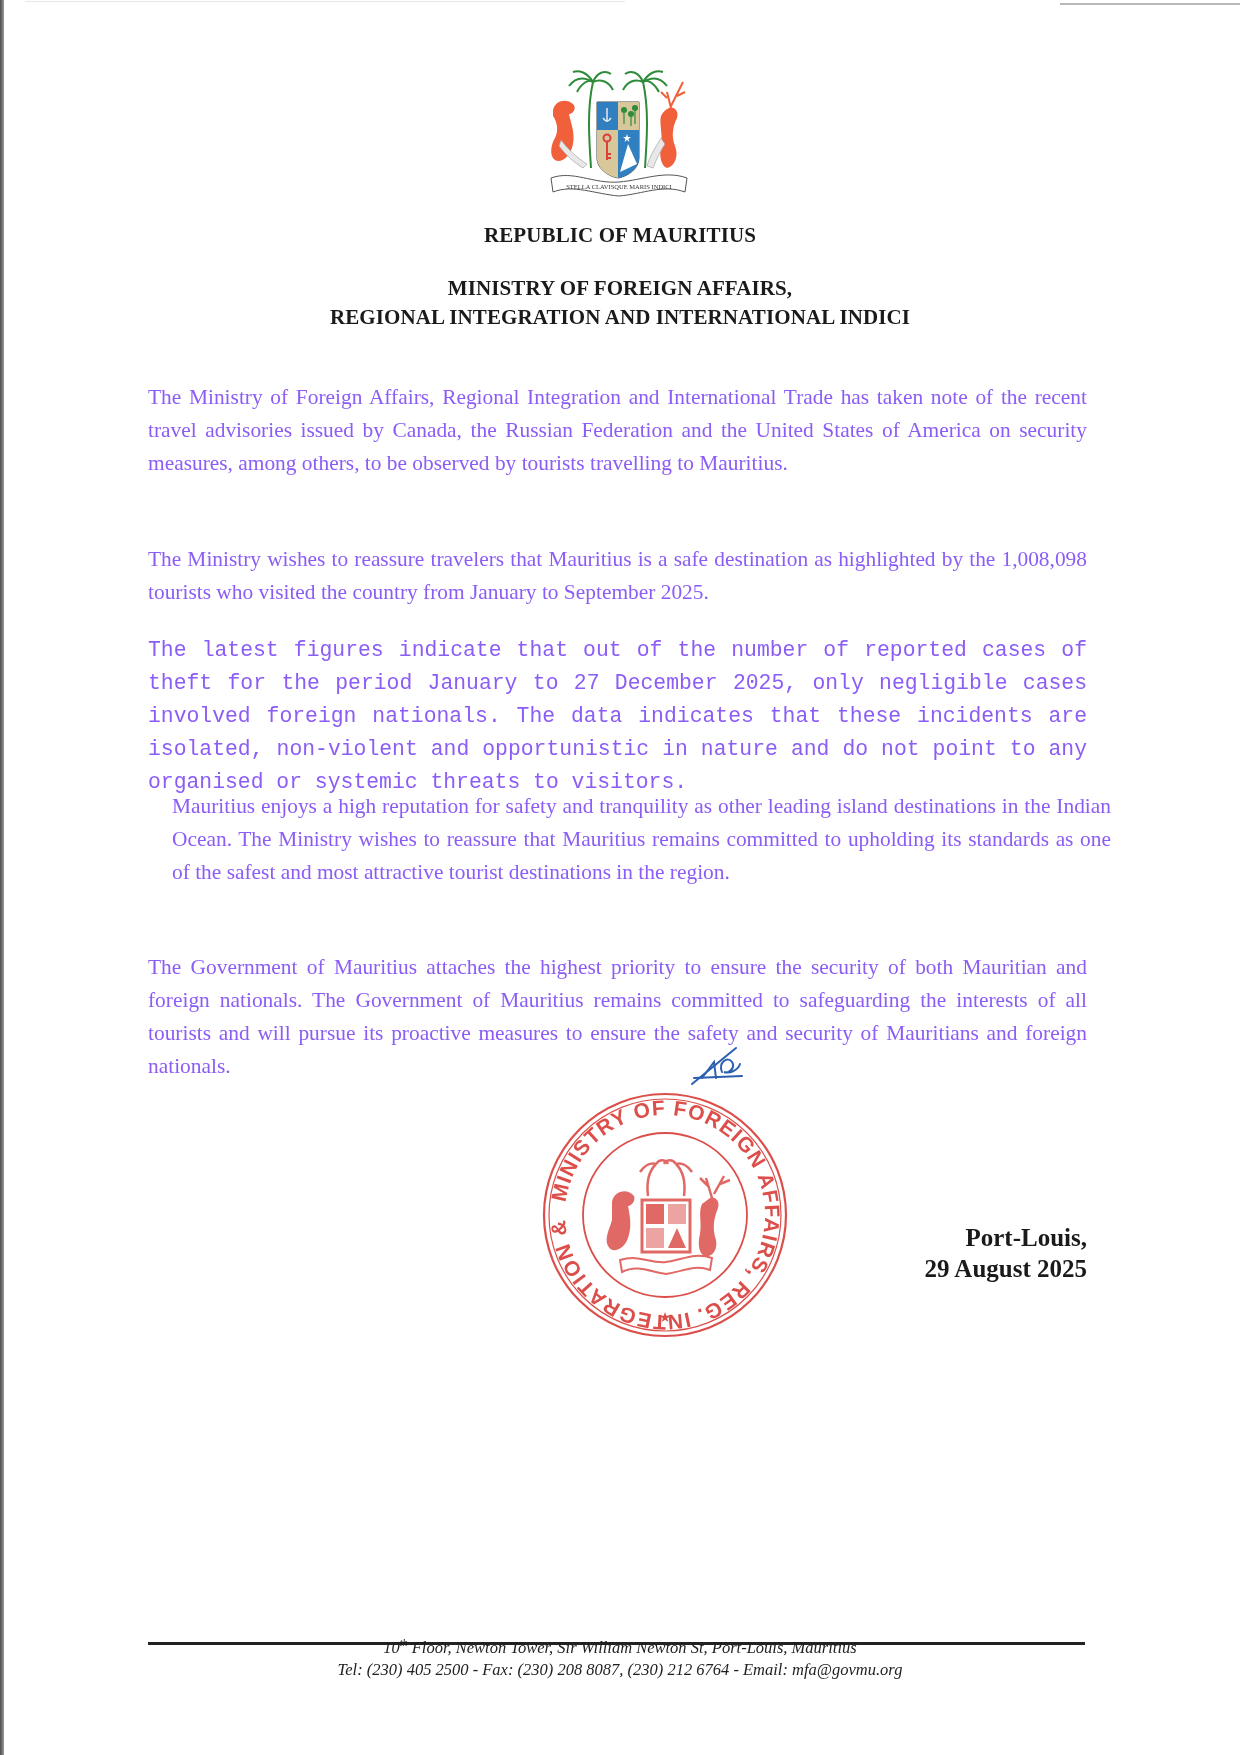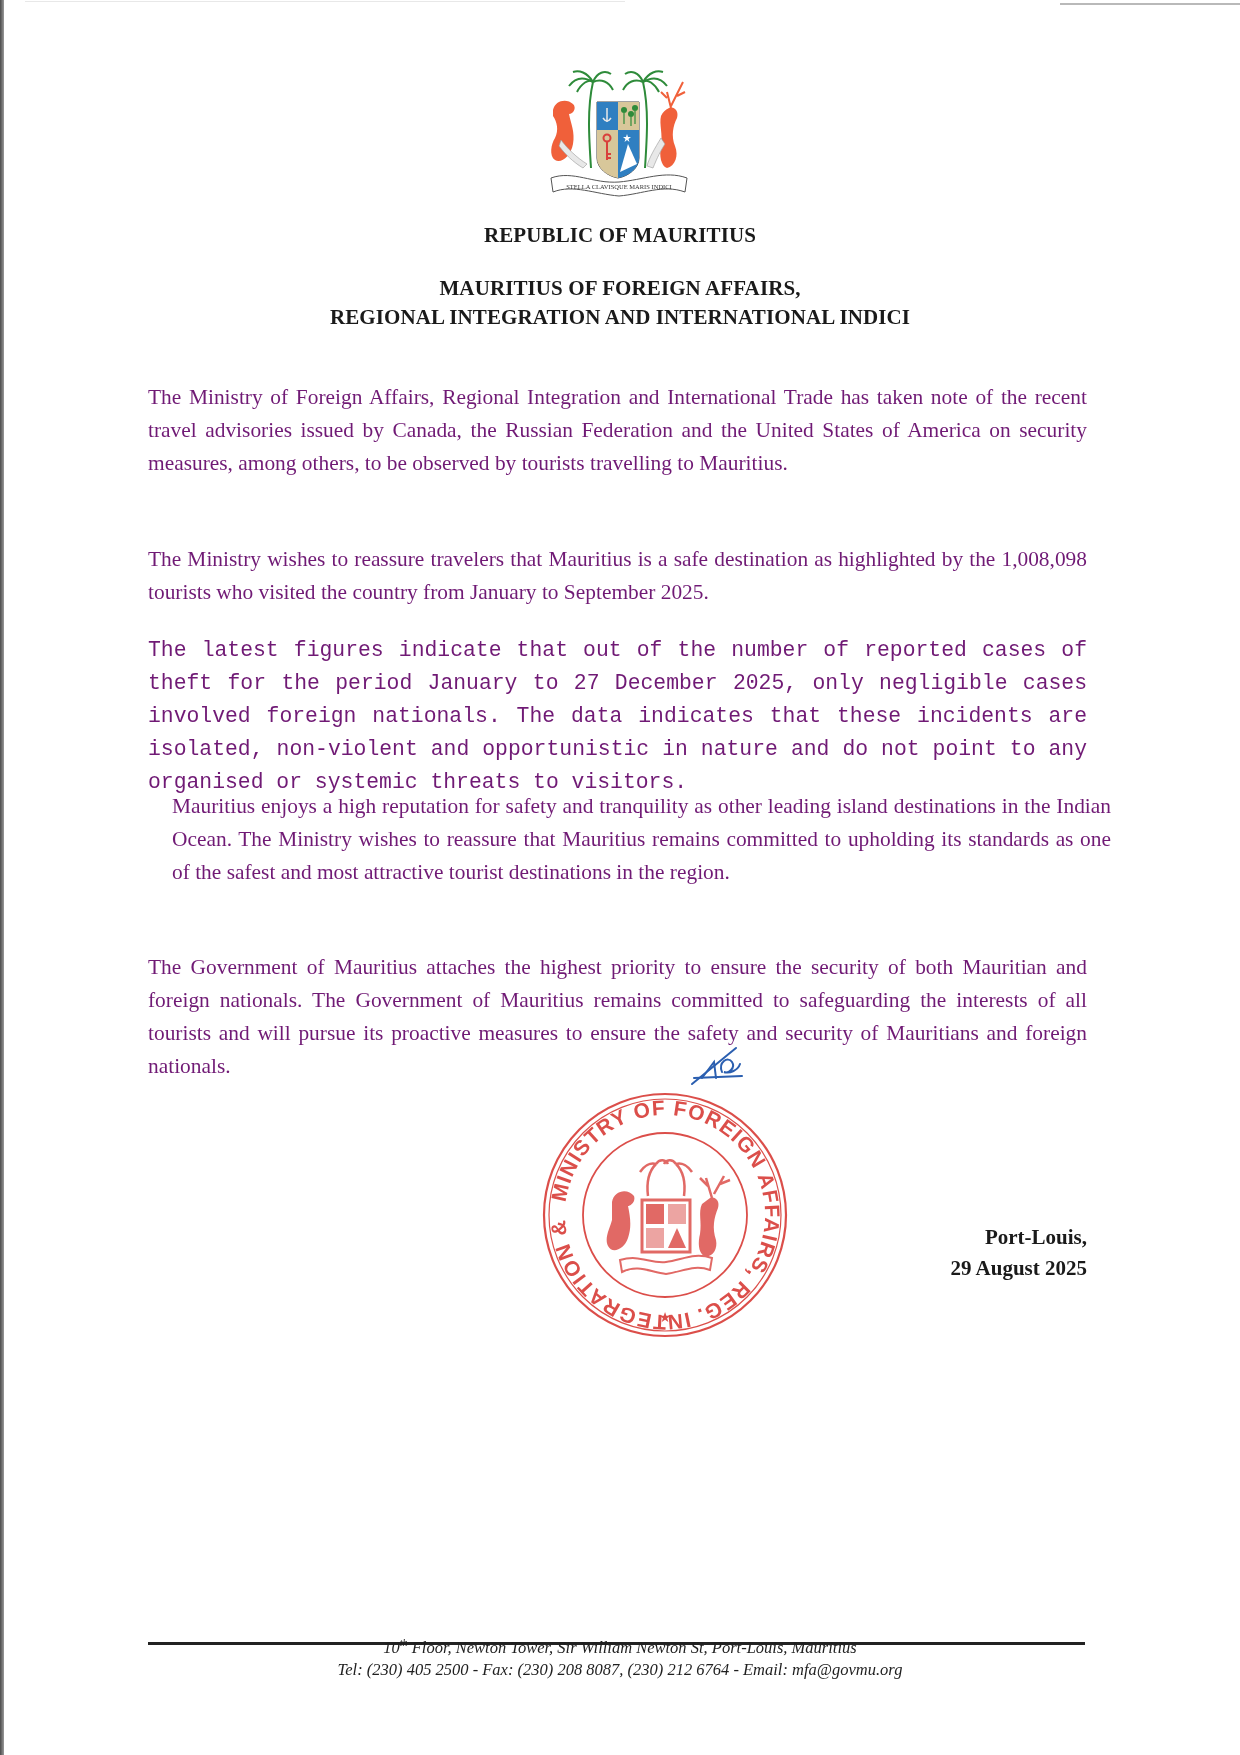--- a/index.html
+++ b/index.html
@@ -57,21 +57,21 @@
     .h-ministry-1 { top: 276px; }
     .h-ministry-2 { top: 305px; }
 
     .body-text {
       position: absolute;
       left: 148px;
       width: 939px;
       font-size: 21.4px;
       line-height: 33px;
       text-align: justify;
-      color: #701a75;
+      color: #8b5cf6;
     }
     .p1 { top: 381px; }
     .p2 { top: 543px; }
     .p3 { top: 634px; font-family: Liberation Mono, monospace; }
     .p4 { top: 790px; margin-left: 24px; }
     .p5 { top: 951px; }
 
     .signature {
       position: absolute;
       left: 690px;
@@ -88,21 +88,21 @@
       height: 250px;
       opacity: 0.92;
     }
 
     .place-date {
       position: absolute;
       right: 153px;
       top: 1222px;
       text-align: right;
       font-weight: bold;
-      font-size: 21px;
+      font-size: 25px;
       line-height: 31px;
       color: #1a1a1a;
     }
 
     .footer-rule {
       position: absolute;
       left: 148px;
       top: 1642px;
       width: 937px;
       height: 3px;
@@ -177,21 +177,21 @@
 
   <path d="M126 40 C132 38 136 44 134 50 C130 58 128 68 132 78 C136 88 132 98 124 100 C118 98 116 88 118 78 C120 66 116 56 118 48 C120 44 122 42 126 40 Z" fill="#f0603a"></path>
   <path d="M128 40 L124 24 M124 30 L118 24 M128 38 L136 22 M134 28 L142 24 M131 32 L140 14" stroke="#f0603a" stroke-width="2" fill="none"></path>
   <path d="M118 70 C112 80 106 90 104 98 L110 100 C114 90 118 82 122 76 Z" fill="#e8e8e8" stroke="#999" stroke-width="0.6"></path>
 
   <path d="M8 110 C30 102 50 116 76 114 C100 112 122 102 144 110 L142 124 C120 116 100 126 76 128 C52 126 30 116 10 124 Z" fill="#ffffff" stroke="#555" stroke-width="1"></path>
   <text x="76" y="121" text-anchor="middle" font-family="Liberation Serif, serif" font-size="6.5" fill="#333">STELLA CLAVISQUE MARIS INDICI</text>
 </svg>
 
 <div class="header-line h-republic">REPUBLIC OF MAURITIUS</div>
-<div class="header-line h-ministry-1">MAURITIUS OF FOREIGN AFFAIRS,</div>
+<div class="header-line h-ministry-1">MINISTRY OF FOREIGN AFFAIRS,</div>
 <div class="header-line h-ministry-2">REGIONAL INTEGRATION AND INTERNATIONAL INDICI</div>
 
 <div class="body-text p1">The Ministry of Foreign Affairs, Regional Integration and International Trade has taken note of the recent travel advisories issued by Canada, the Russian Federation and the United States of America on security measures, among others, to be observed by tourists travelling to Mauritius.</div>
 <div class="body-text p2">The Ministry wishes to reassure travelers that Mauritius is a safe destination as highlighted by the 1,008,098 tourists who visited the country from January to September 2025.</div>
 <div class="body-text p3">The latest figures indicate that out of the number of reported cases of theft for the period January to 27 December 2025, only negligible cases involved foreign nationals. The data indicates that these incidents are isolated, non-violent and opportunistic in nature and do not point to any organised or systemic threats to visitors.</div>
 <div class="body-text p4">Mauritius enjoys a high reputation for safety and tranquility as other leading island destinations in the Indian Ocean. The Ministry wishes to reassure that Mauritius remains committed to upholding its standards as one of the safest and most attractive tourist destinations in the region.</div>
 <div class="body-text p5">The Government of Mauritius attaches the highest priority to ensure the security of both Mauritian and foreign nationals. The Government of Mauritius remains committed to safeguarding the interests of all tourists and will pursue its proactive measures to ensure the safety and security of Mauritians and foreign nationals.</div>
 
 <svg class="signature" viewBox="0 0 56 44">
   <g stroke="#2b5fb0" stroke-width="2" fill="none" stroke-linecap="round">

